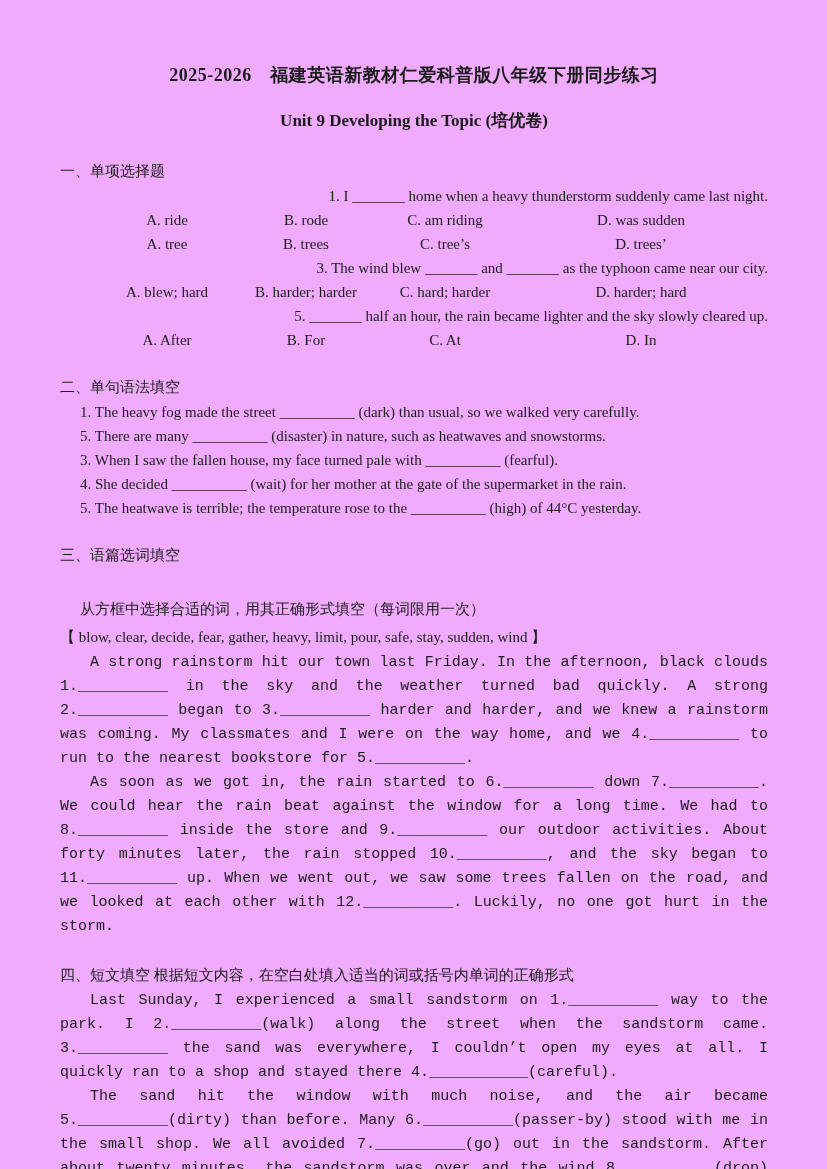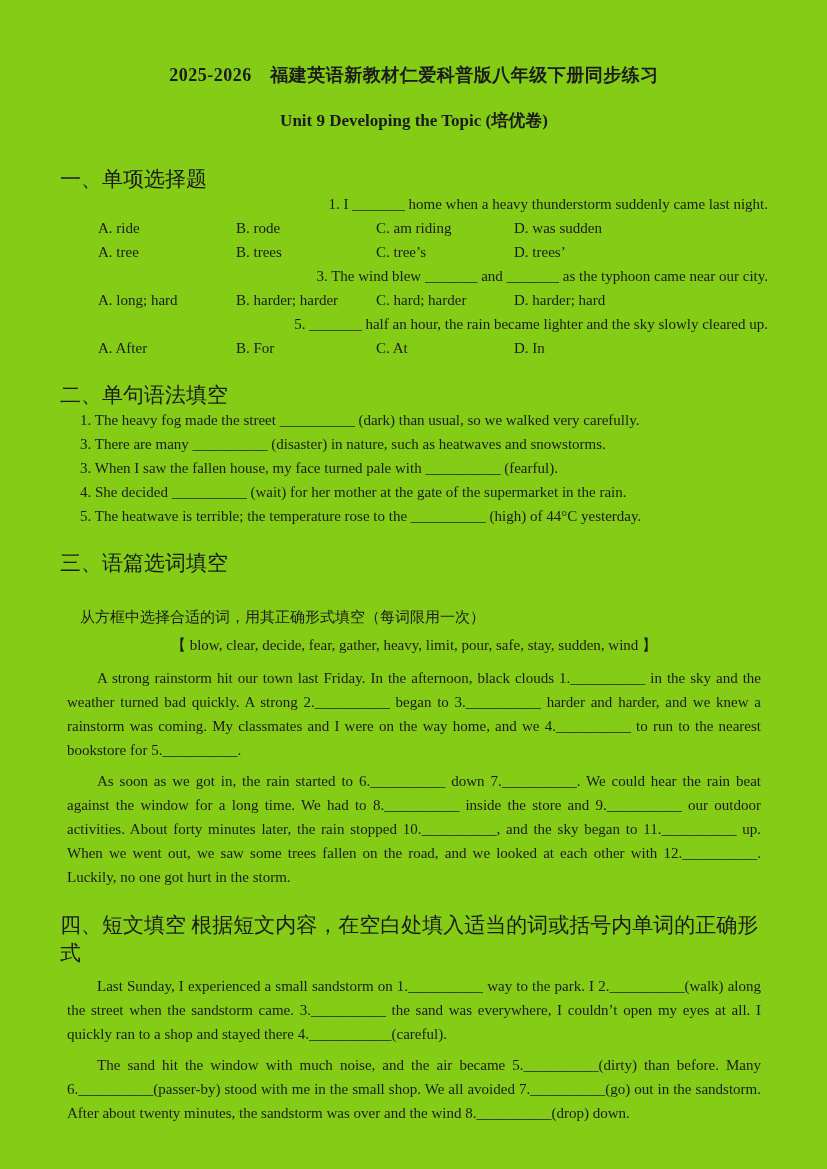--- a/index.html
+++ b/index.html
@@ -4,21 +4,21 @@
 <style>
   html, body {
     margin: 0;
     padding: 0;
     background: #ffffff;
   }
   .page {
     position: relative;
     width: 827px;
     height: 1169px;
-    background: #84cc16;
+    background: #f0abfc;
     color: #1b1b1b;
     font-family: "Liberation Serif", "DejaVu Serif", serif;
     font-size: 15px;
     line-height: 24px;
     box-sizing: border-box;
     padding: 62px 59px 30px 60px;
     overflow: hidden;
   }
   .doc-title {
     text-align: center;
@@ -26,44 +26,46 @@
     font-size: 18px;
     line-height: 26px;
     margin-bottom: 20px;
     letter-spacing: 0.5px;
   }
   .doc-subtitle {
     text-align: center;
     font-weight: bold;
     font-size: 17px;
     line-height: 26px;
-    margin-bottom: 32px;
+    margin-bottom: 24px;
   }
   .sec { margin-top: 22px; }
   .sec:first-of-type { margin-top: 0; }
   .sec-heading {
-    font-size: 21px;
+    font-size: 15px;
     line-height: 26px;
   }
   .q-stem { padding-left: 20px; text-align: right; }
   .q-options {
     display: grid;
     grid-template-columns: 138px 140px 138px auto;
     padding-left: 38px;
+    text-align: center;
   }
   .fill-item { padding-left: 20px; }
   .instruction { padding-left: 20px; line-height: 27px; margin-top: 28px; }
   .word-box {
-    text-align: center;
+    text-align: left;
     line-height: 28px;
   }
   .passage {
     text-align: justify;
     text-indent: 2em;
-    margin: 7px;
+    margin: 0;
+    font-family: Liberation Mono, monospace;
   }
   .s4-heading { line-height: 28px; }
 </style>
 </head>
 <body>
 
 <div class="page">
 
   <div class="doc-title">2025-2026　福建英语新教材仁爱科普版八年级下册同步练习</div>
   <div class="doc-subtitle">Unit 9 Developing the Topic (培优卷)</div>
@@ -86,21 +88,21 @@
         <span>A. tree</span>
         <span>B. trees</span>
         <span>C. tree’s</span>
         <span>D. trees’</span>
       </div>
     </div>
 
     <div>
       <div class="q-stem">3. The wind blew _______ and _______ as the typhoon came near our city.</div>
       <div class="q-options">
-        <span>A. long; hard</span>
+        <span>A. blew; hard</span>
         <span>B. harder; harder</span>
         <span>C. hard; harder</span>
         <span>D. harder; hard</span>
       </div>
     </div>
 
 
     <div>
       <div class="q-stem">5. _______ half an hour, the rain became lighter and the sky slowly cleared up.</div>
       <div class="q-options">
@@ -108,21 +110,21 @@
         <span>B. For</span>
         <span>C. At</span>
         <span>D. In</span>
       </div>
     </div>
   </div>
 
   <div class="sec">
     <div class="sec-heading">二、单句语法填空</div>
     <div class="fill-item">1. The heavy fog made the street __________ (dark) than usual, so we walked very carefully.</div>
-    <div class="fill-item">3. There are many __________ (disaster) in nature, such as heatwaves and snowstorms.</div>
+    <div class="fill-item">5. There are many __________ (disaster) in nature, such as heatwaves and snowstorms.</div>
     <div class="fill-item">3. When I saw the fallen house, my face turned pale with __________ (fearful).</div>
     <div class="fill-item">4. She decided __________ (wait) for her mother at the gate of the supermarket in the rain.</div>
     <div class="fill-item">5. The heatwave is terrible; the temperature rose to the __________ (high) of 44°C yesterday.</div>
   </div>
 
   <div class="sec">
     <div class="sec-heading">三、语篇选词填空</div>
     <div class="instruction">从方框中选择合适的词，用其正确形式填空（每词限用一次）</div>
     <div class="word-box">【 blow, clear, decide, fear, gather, heavy, limit, pour, safe, stay, sudden, wind 】</div>
     <p class="passage">A strong rainstorm hit our town last Friday. In the afternoon, black clouds 1.__________ in the sky and the weather turned bad quickly. A strong 2.__________ began to 3.__________ harder and harder, and we knew a rainstorm was coming. My classmates and I were on the way home, and we 4.__________ to run to the nearest bookstore for 5.__________.</p>

